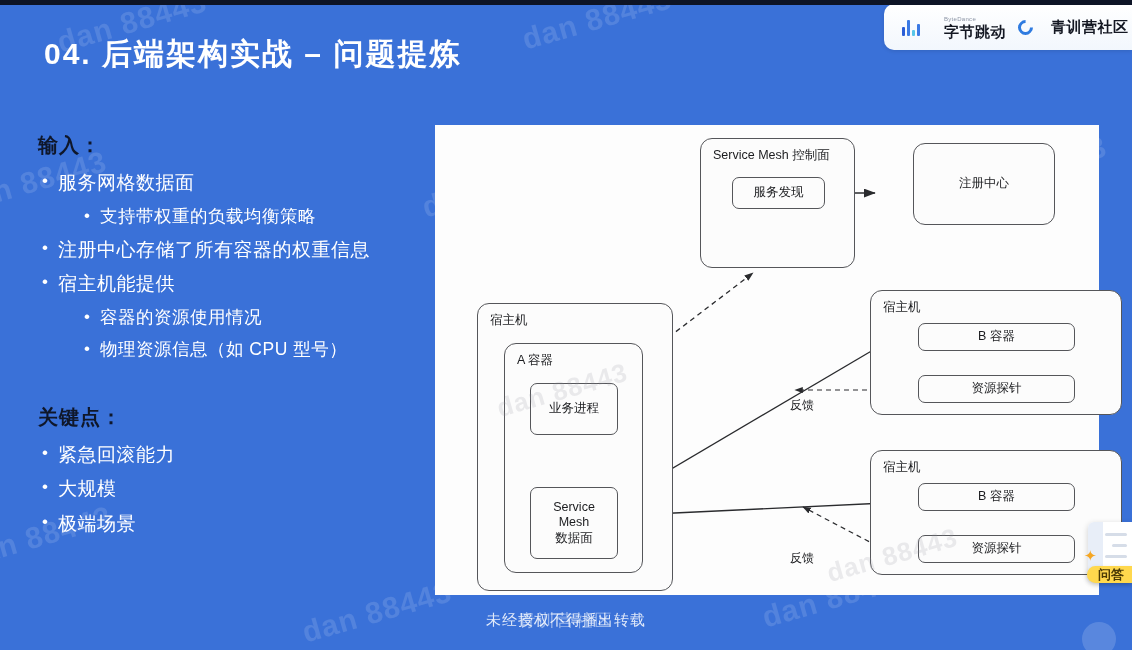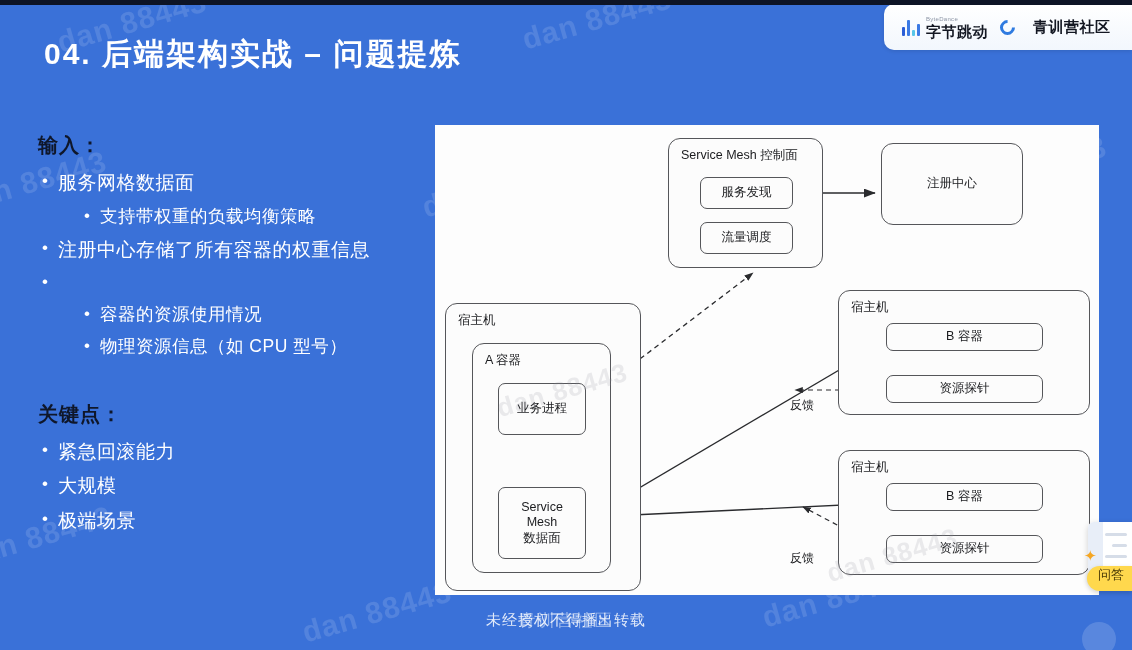--- a/index.html
+++ b/index.html
@@ -33,21 +33,21 @@
 
   
   .badge{
     position:absolute;right:0;top:4px;width:248px;height:46px;
     background:linear-gradient(180deg,#ffffff 0%,#f2f7fd 100%);
     border-radius:10px 0 0 10px;
     display:flex;align-items:center;gap:12px;
     padding-left:18px;box-sizing:border-box;z-index:30;
     box-shadow:0 1px 4px rgba(0,0,0,.12);
   }
-  .bd-logo{display:flex;align-items:center;gap:6px;}
+  .bd-logo{display:flex;align-items:center;gap:24px;}
   .bd-bars{display:flex;align-items:flex-end;gap:2px;height:17px;}
   .bd-bars i{display:block;width:3px;border-radius:1px;background:#2b5ed6;}
   .bd-bars i:nth-child(1){height:9px;}
   .bd-bars i:nth-child(2){height:16px;background:#3b7ae4;}
   .bd-bars i:nth-child(3){height:6px;background:#56c5e8;}
   .bd-bars i:nth-child(4){height:12px;background:#3b7ae4;}
   .bd-txt{display:flex;flex-direction:column;line-height:1;}
   .bd-en{font-size:6px;color:#8a93a3;letter-spacing:.3px;margin-bottom:2px;}
   .bd-cn{font-size:15px;font-weight:700;color:#131722;letter-spacing:.5px;}
   .qx{display:flex;align-items:center;gap:6px;}
@@ -84,21 +84,21 @@
 
   
   .panel{
     position:absolute;left:435px;top:125px;width:664px;height:470px;
     background:#fdfdfd;z-index:15;
   }
   .dg{position:absolute;inset:0;}
   .box{
     position:absolute;box-sizing:border-box;
     border:1.3px solid #55565a;background:#fcfcfc;
-    font-size:12.5px;color:#1b1c1f;
+    font-size:12.5px;color:#1b1c1f;margin-left:32px;
   }
   .box.r{border-radius:12px;}
   .box.r8{border-radius:7px;}
   .box .lbl{position:absolute;left:12px;top:8px;font-size:12.5px;white-space:nowrap;}
   .box.ctr{display:flex;align-items:center;justify-content:center;text-align:center;line-height:1.25;}
   .svgl{position:absolute;inset:0;width:100%;height:100%;pointer-events:none;}
   .fb{position:absolute;font-size:12px;color:#1b1c1f;white-space:nowrap;}
 
   
   .foot{
@@ -126,24 +126,24 @@
     position:absolute;left:0;top:0;width:15px;height:58px;background:#e8eef8;
   }
   .w-card .ln{position:absolute;right:5px;height:3px;background:#d6dde8;border-radius:2px;}
   .w-card .ln:nth-of-type(2){top:11px;width:22px;}
   .w-card .ln:nth-of-type(3){top:22px;width:15px;}
   .w-card .ln:nth-of-type(4){top:33px;width:22px;}
   .spark{
     position:absolute;left:-4px;top:26px;color:#f5a623;font-size:15px;line-height:1;
   }
   .pill{
-    position:absolute;right:0;top:44px;height:17px;padding:0 8px 8px 11px;
+    position:absolute;right:0;top:44px;height:17px;padding:0 8px 0 11px;
     background:#ffd84d;border-radius:13px 0 0 13px;
     display:flex;align-items:center;
-    font-size:13px;font-weight:400;color:#4a3a06;white-space:nowrap;
+    font-size:13px;font-weight:700;color:#4a3a06;white-space:nowrap;
     box-shadow:0 2px 5px rgba(0,0,0,.18);
   }
   .circ{
     position:absolute;right:16px;bottom:-6px;width:34px;height:34px;
     border-radius:50%;background:rgba(255,255,255,.16);
   }
 </style>
 </head>
 <body>
 
@@ -192,20 +192,21 @@
     <div class="bl l2">
       <span class="dot">•</span>
       <span class="txt">支持带权重的负载均衡策略</span>
     </div>
     <div class="bl l1">
       <span class="dot">•</span>
       <span class="txt">注册中心存储了所有容器的权重信息</span>
     </div>
     <div class="bl l1">
       <span class="dot">•</span>
+      <span class="txt">宿主机能提供</span>
     </div>
     <div class="bl l2">
       <span class="dot">•</span>
       <span class="txt">容器的资源使用情况</span>
     </div>
     <div class="bl l2">
       <span class="dot">•</span>
       <span class="txt">物理资源信息（如 CPU 型号）</span>
     </div>
 
@@ -261,23 +262,20 @@
 
         <line x1="528" y1="410" x2="528" y2="385" stroke="#2a2b2e" stroke-width="1.5" marker-end="url(#ah)"></line>
       </svg>
 
       <div class="box r" style="left:233px;top:13px;width:155px;height:130px;">
         <span class="lbl">Service Mesh 控制面</span>
       </div>
       <div class="box r8 ctr" style="left:265px;top:52px;width:93px;height:32px;">
         <span>服务发现</span>
       </div>
-      <div class="box r8 ctr" style="left:265px;top:97px;width:93px;height:32px;">
-        <span>流量调度</span>
-      </div>
 
       <div class="box r ctr" style="left:446px;top:18px;width:142px;height:82px;">
         <span>注册中心</span>
       </div>
 
       <div class="box r" style="left:10px;top:178px;width:196px;height:288px;">
         <span class="lbl">宿主机</span>
       </div>
       <div class="box r" style="left:37px;top:218px;width:139px;height:230px;">
         <span class="lbl">A 容器</span>

